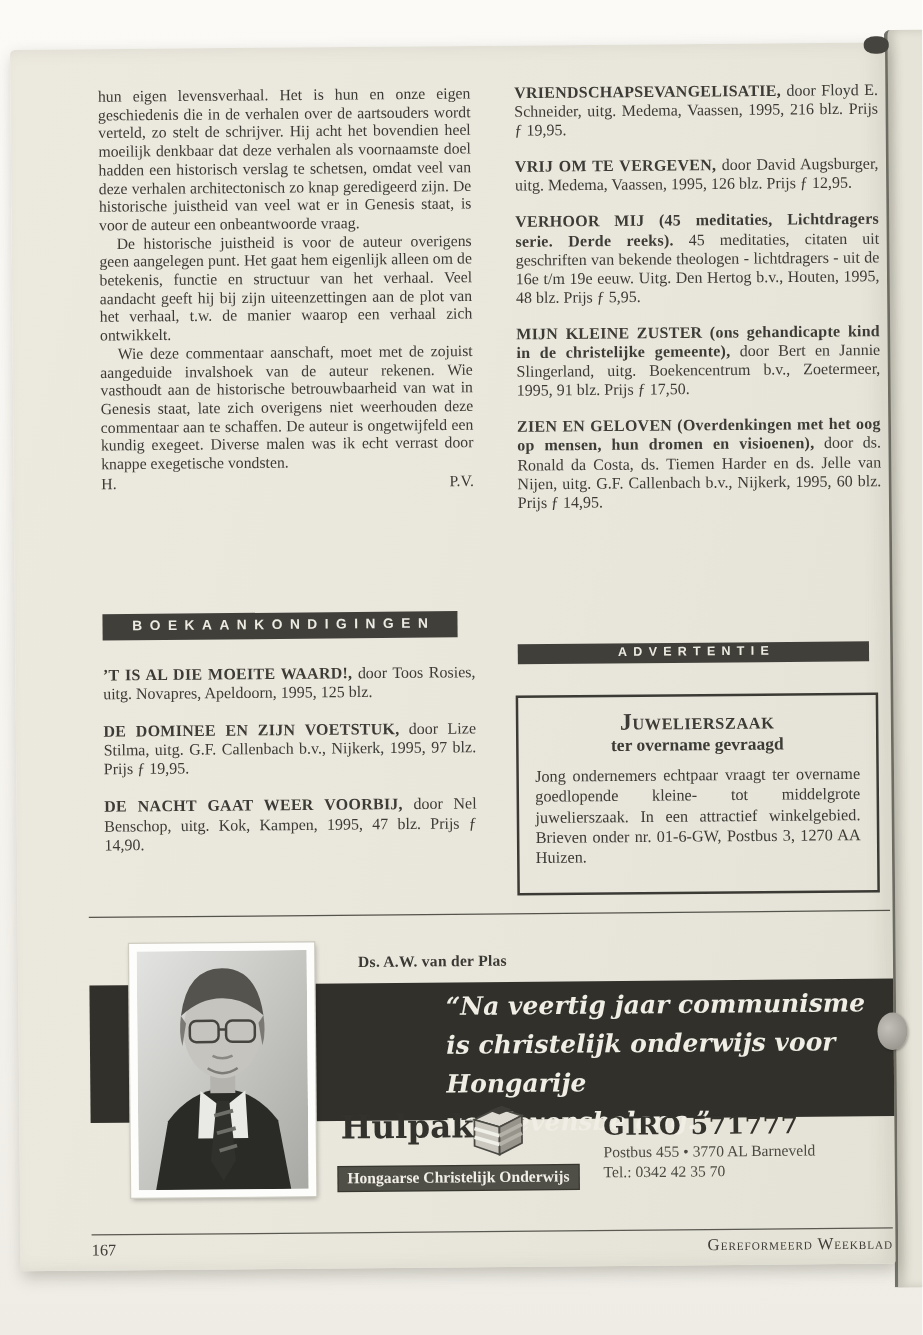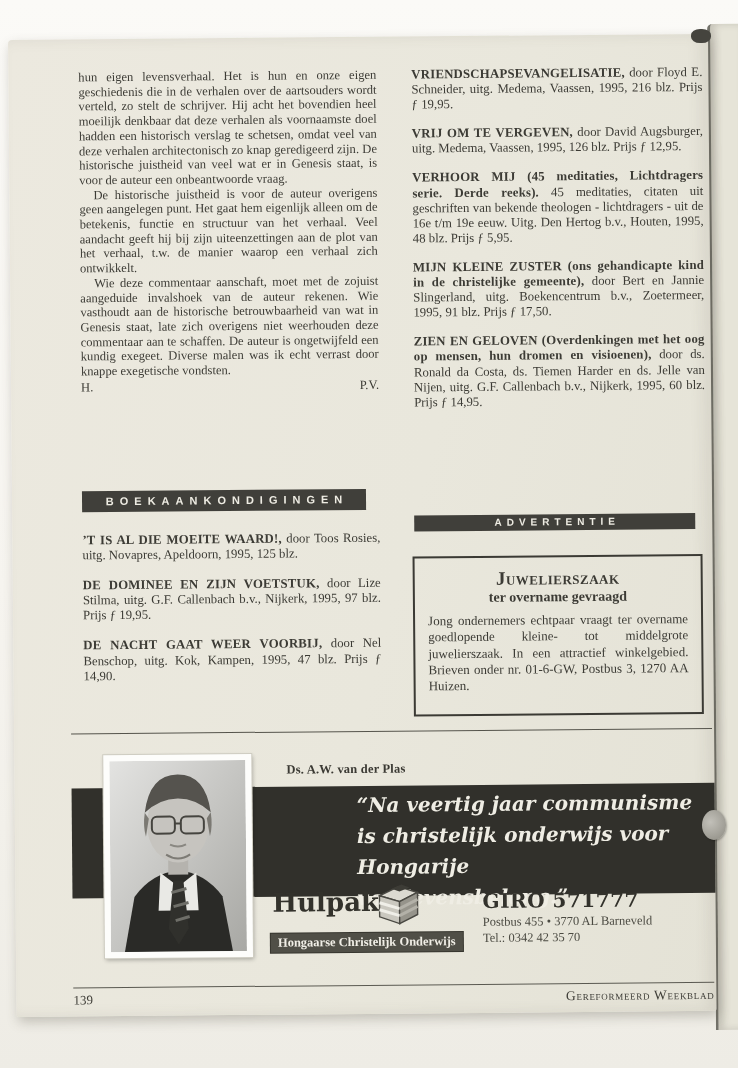--- a/index.html
+++ b/index.html
@@ -201,18 +201,18 @@
     <div class="hulp-sub">Hongaarse Christelijk Onderwijs</div>
 
     <div class="giro">
       <div class="giro-num">GIRO 571777</div>
       <div class="giro-addr">Postbus 455 • 3770 AL Barneveld</div>
       <div class="giro-tel">Tel.: 0342 42 35 70</div>
     </div>
 
     <div class="footer-rule"></div>
     <div class="footer">
-      <span class="page-num">139</span>
+      <span class="page-num">167</span>
       <span class="mag-name">Gereformeerd Weekblad</span>
     </div>
 
   </div>
 </div>
 
 </body></html>

